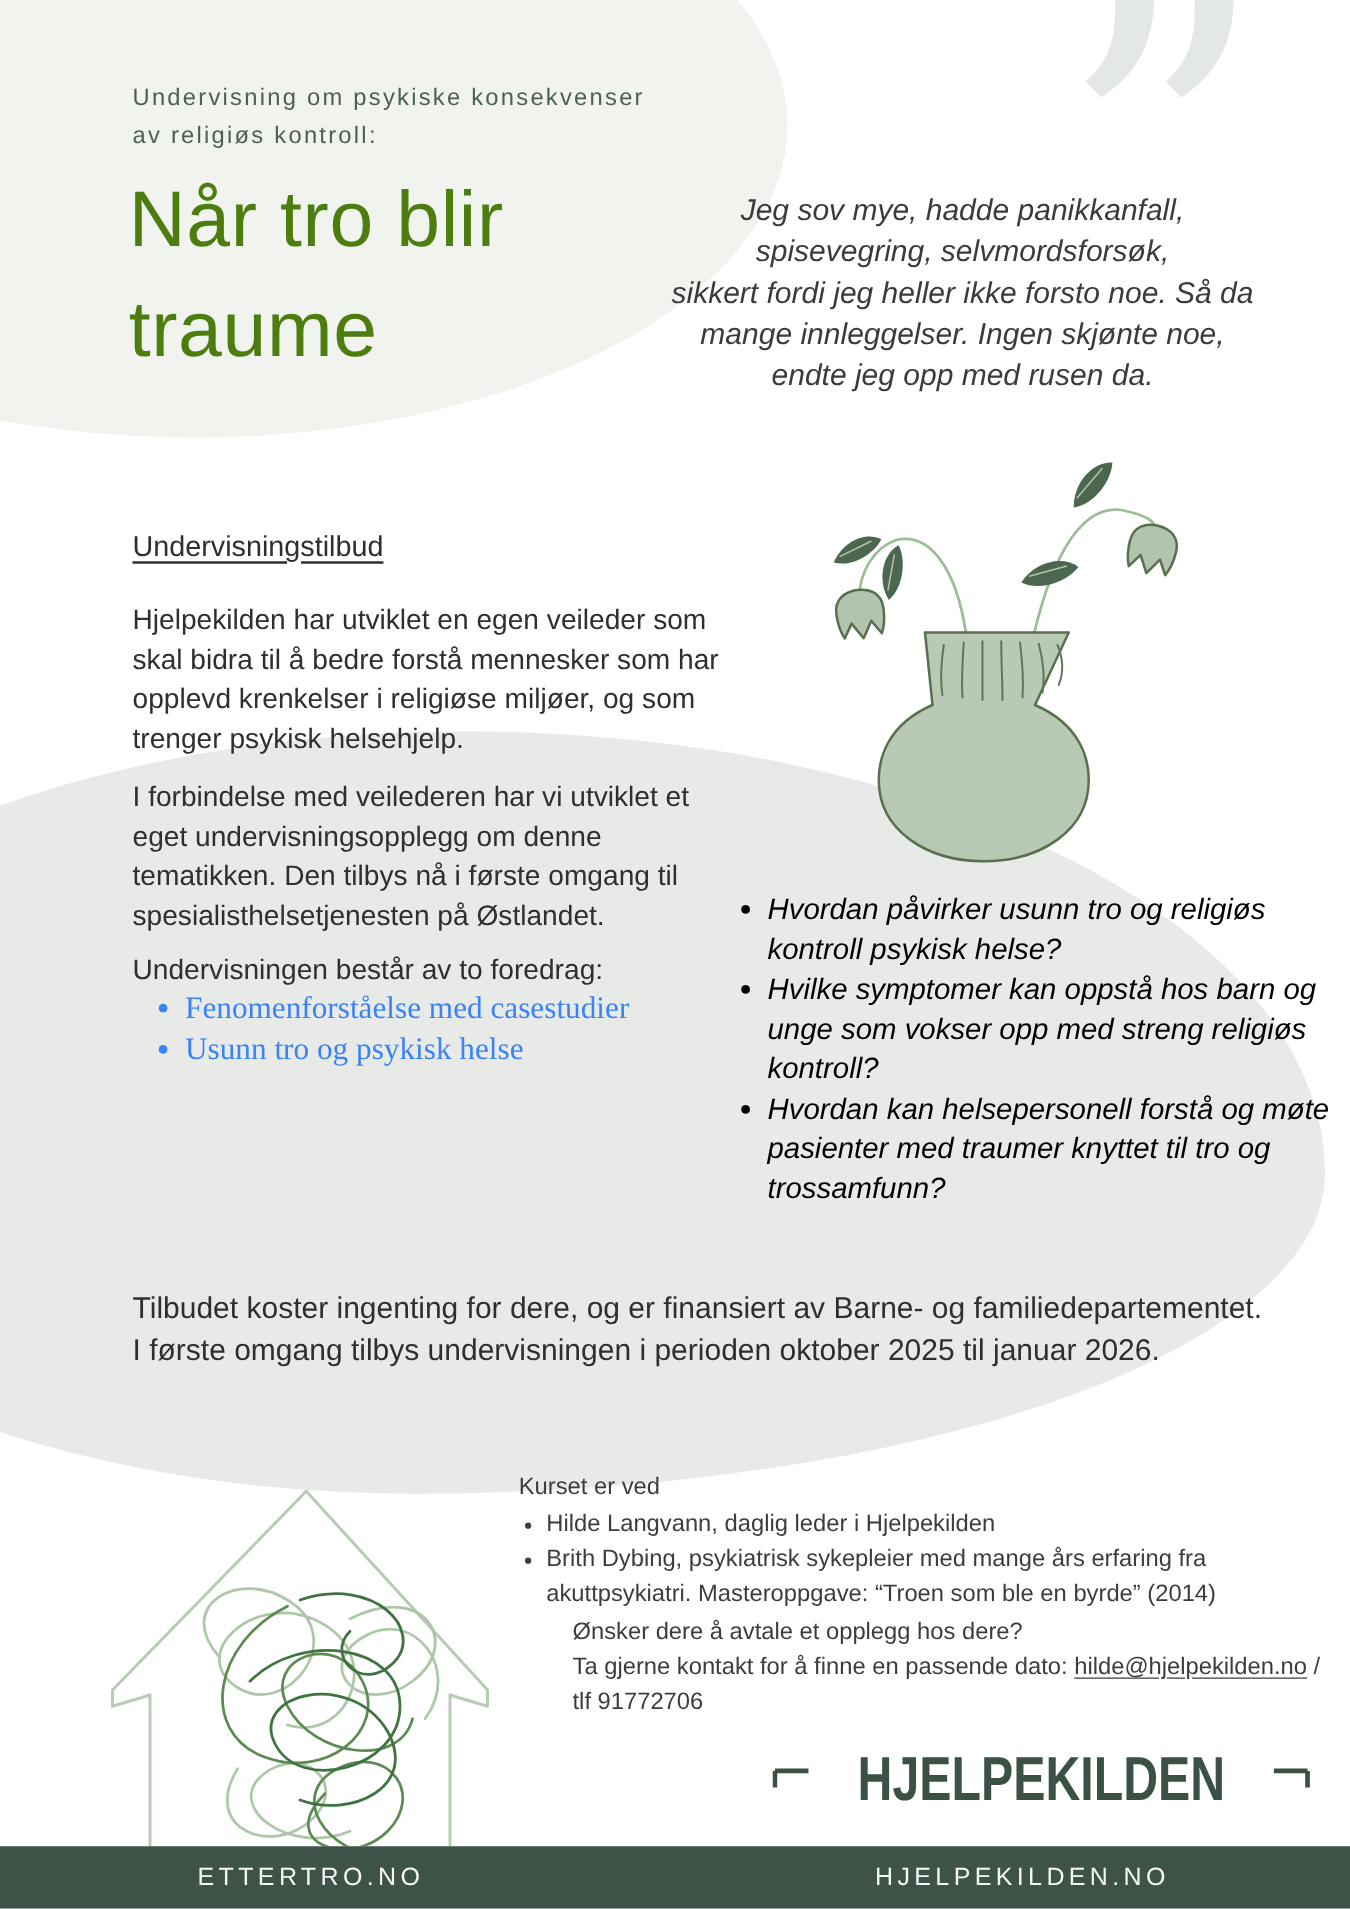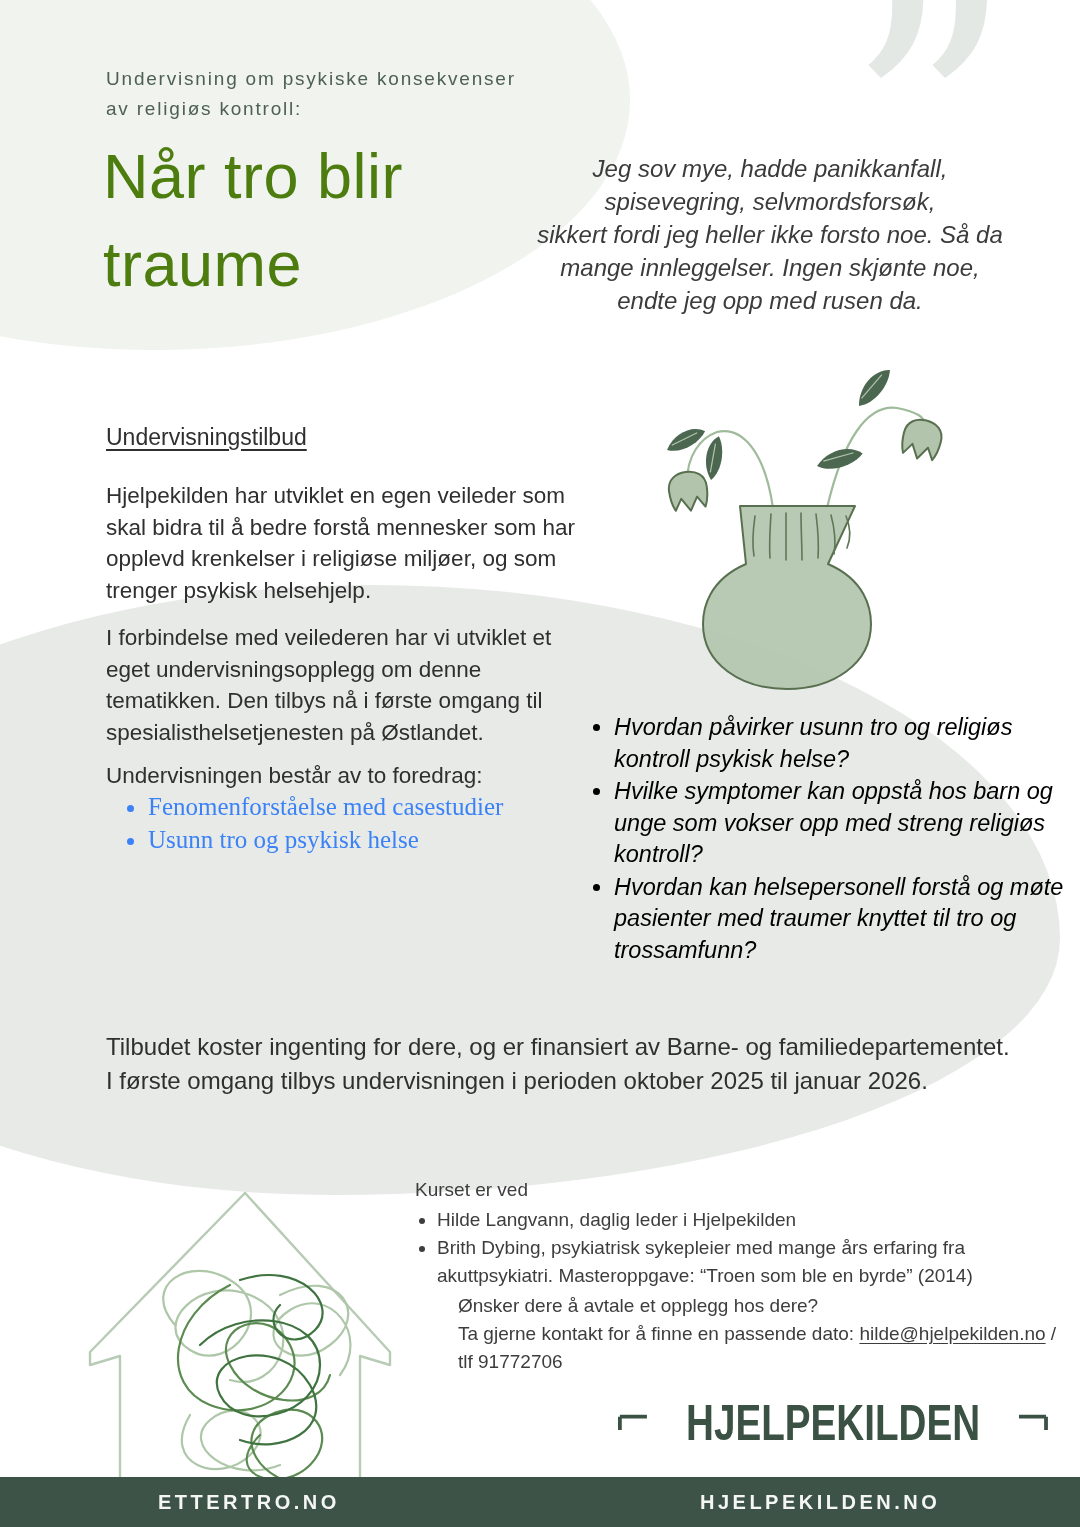--- a/index.html
+++ b/index.html
@@ -68,21 +68,21 @@
   }
   .logo-text{
     font-weight:700;font-size:46px;letter-spacing:0px;transform:scaleX(0.84) scaleY(1.08);
     transform-origin:center;white-space:nowrap;
   }
   
   .footer{
     position:absolute;left:0;top:1477px;width:1080px;height:50px;z-index:3;
   }
   .footer-label{
-    position:absolute;top:14px;font-size:20px;font-weight:700;letter-spacing:3.5px;color:#f4f6f3;text-align:right;
+    position:absolute;top:14px;font-size:20px;font-weight:400;letter-spacing:3.5px;color:#f4f6f3;text-align:right;
   }
   .footer-left{left:158px;}
   .footer-right{left:700px;}
   
   .vase-svg{position:absolute;left:615px;top:358px;z-index:1;}
   .house-svg{position:absolute;left:80px;top:1185px;z-index:1;}
 </style>
 </head>
 <body>
 

